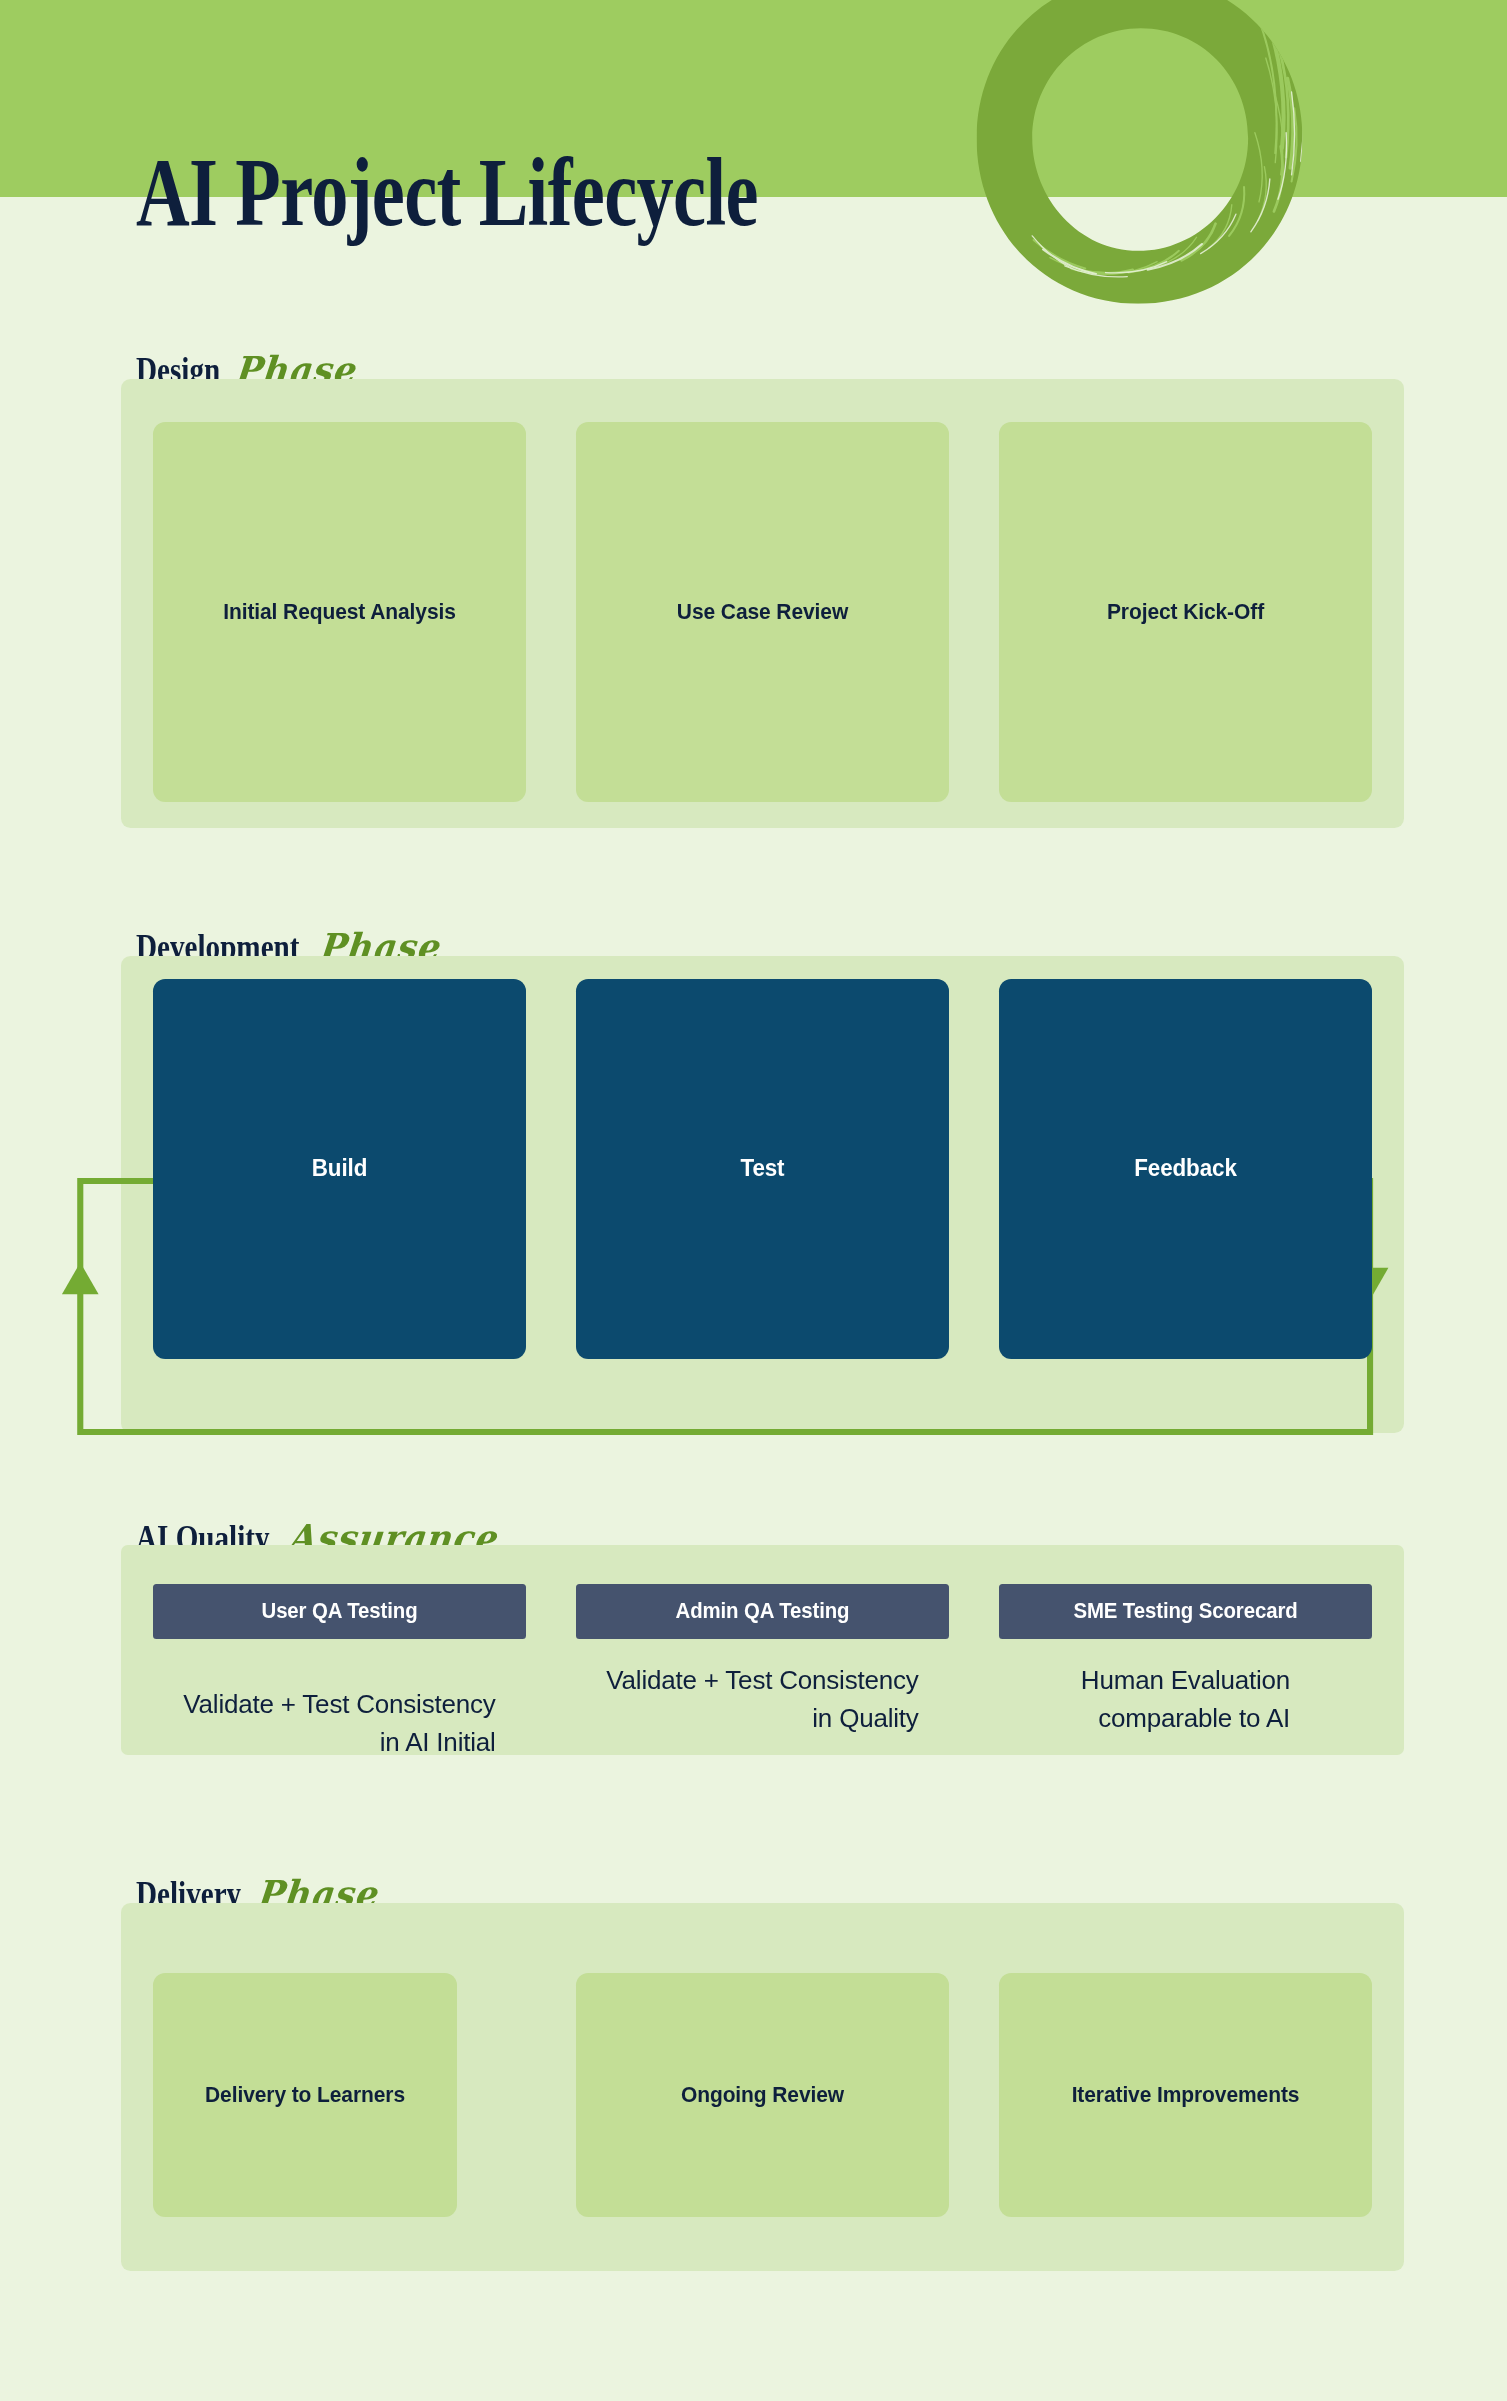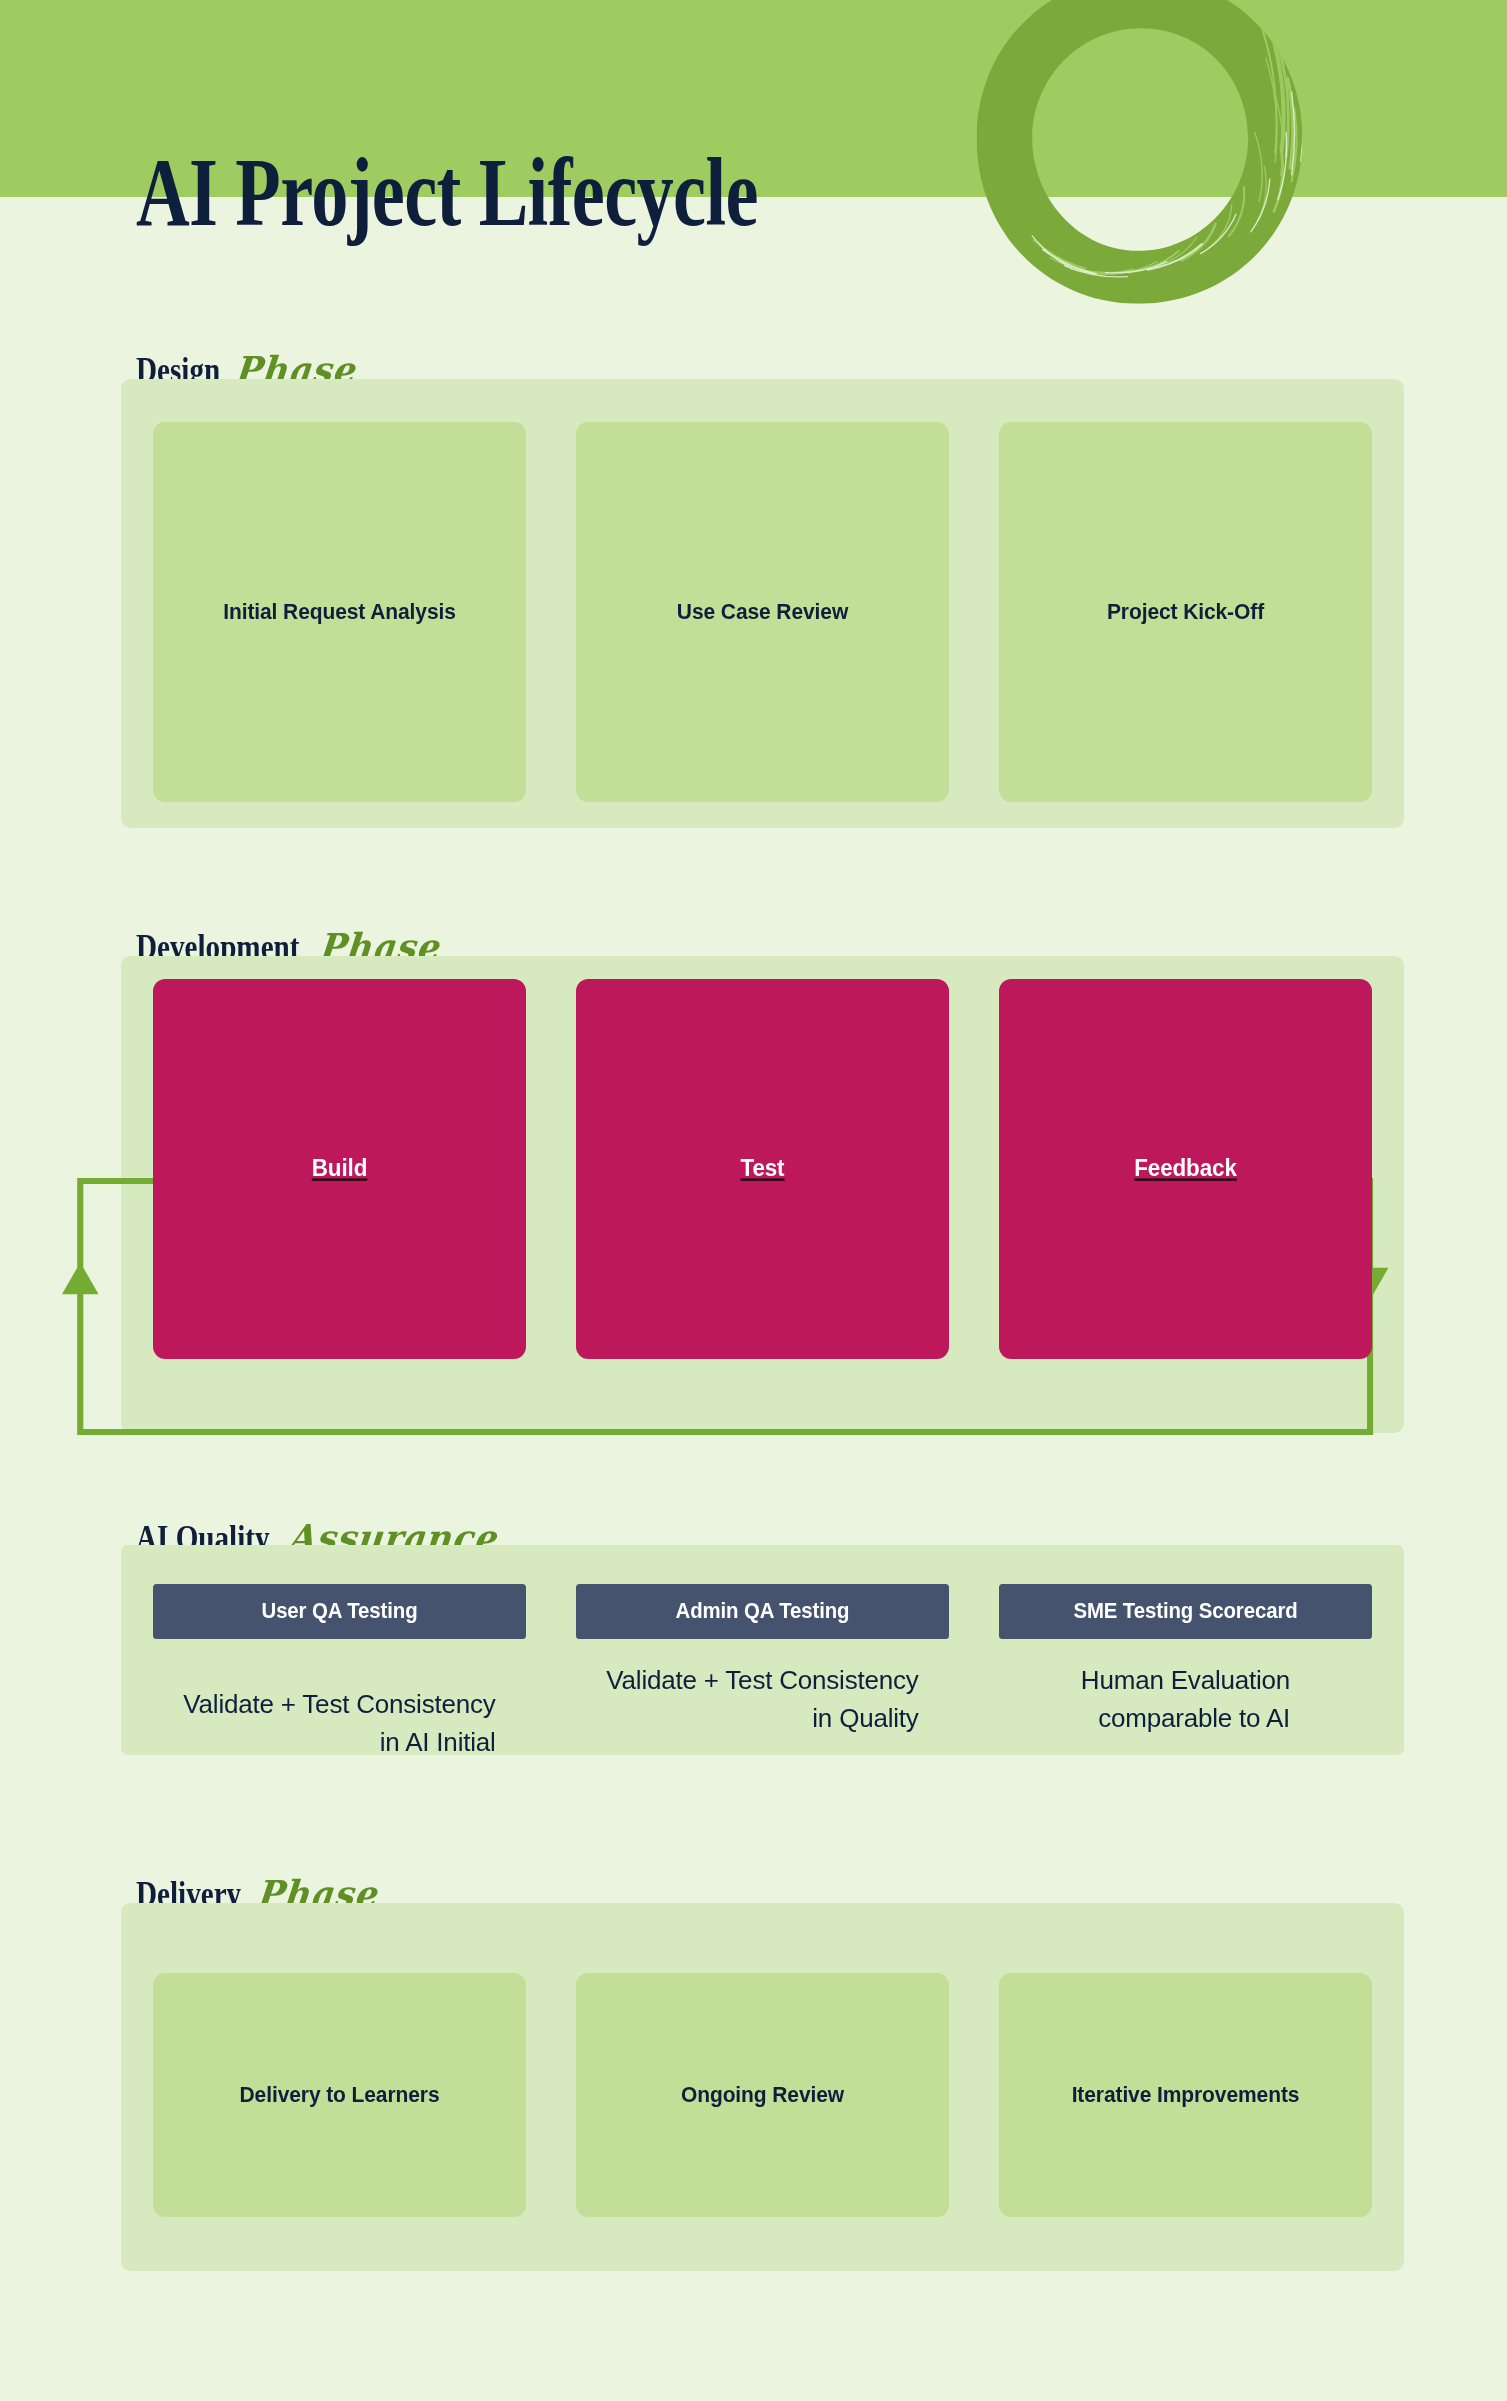--- a/index.html
+++ b/index.html
@@ -98,21 +98,21 @@
   }
   .card-label{
     font-size:21px;
     font-weight:bold;
     color:#0E1F3C;
     letter-spacing:-0.1px;
     padding:0 9.5px;
     transform:scaleY(1.06);
   }
 
-  .card.dark{ background:#be185d;text-decoration:underline; }
+  .card.dark{ background:#0c4a6e; }
   .card.dark .card-label{ color:#FFFFFF; font-size:22.4px; }
 
   
   .loop{
     position:absolute; left:0; top:0;
     width:100%; height:100%;
     pointer-events:none;
   }
   .loop svg{ display:block; width:100%; height:100%; overflow:visible; }
 
@@ -291,21 +291,21 @@
     </div>
   </div>
 
   <div class="section" style="left:121px; top:1877px; width:1283px; height:394px;">
     <div class="section-heading">
       <span class="heading-main">Delivery</span><span class="heading-script">Phase</span>
     </div>
 
     <div class="panel" style="left:0; top:26px; width:1283px; height:368px;"></div>
 
-    <div class="card" style="position:absolute; left:32px; top:88px; width:373px; height:244px;">
+    <div class="card" style="position:absolute; left:32px; top:88px; width:304px; height:244px;">
       <span class="card-label">Delivery to Learners</span>
     </div>
     <div class="card" style="position:absolute; left:455px; top:88px; width:373px; height:244px;">
       <span class="card-label">Ongoing Review</span>
     </div>
     <div class="card" style="position:absolute; left:878px; top:88px; width:373px; height:244px;">
       <span class="card-label">Iterative Improvements</span>
     </div>
   </div>
 

